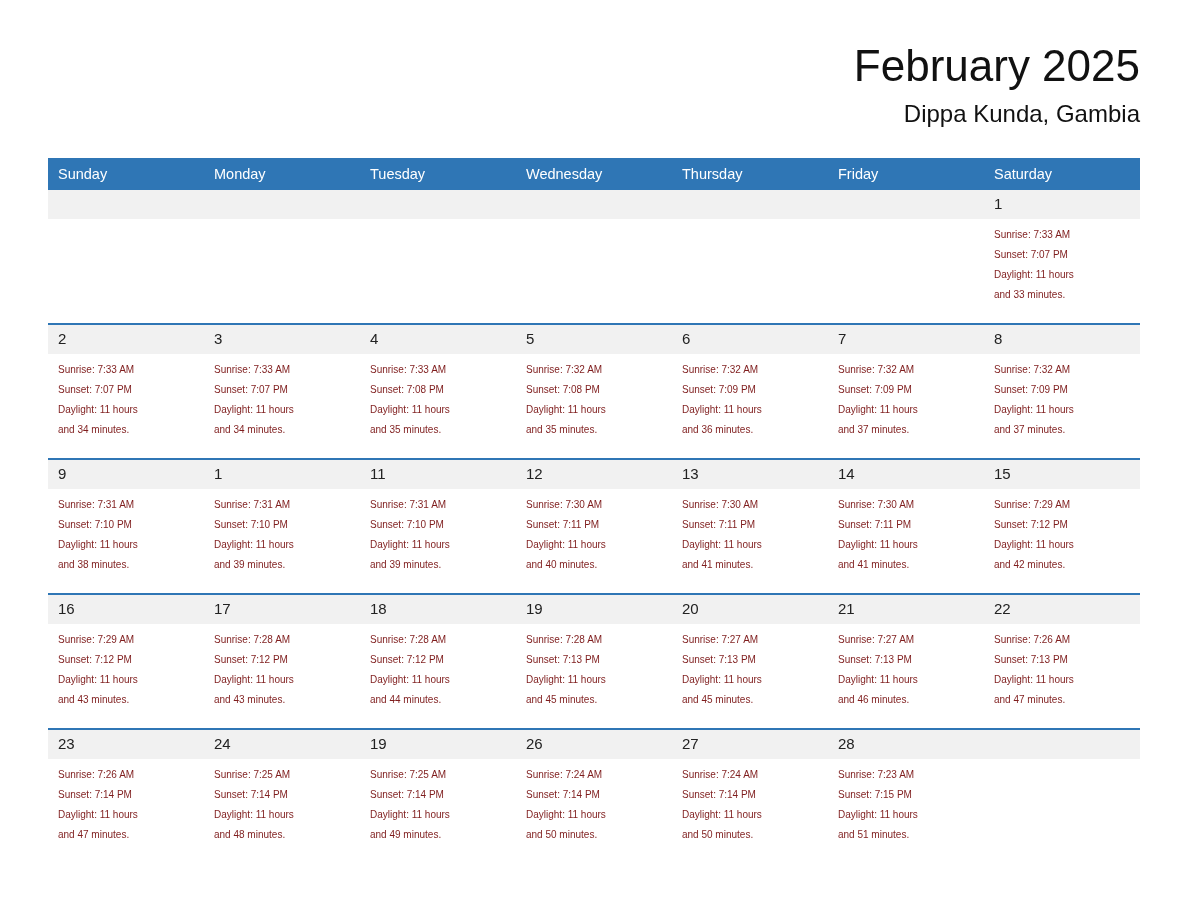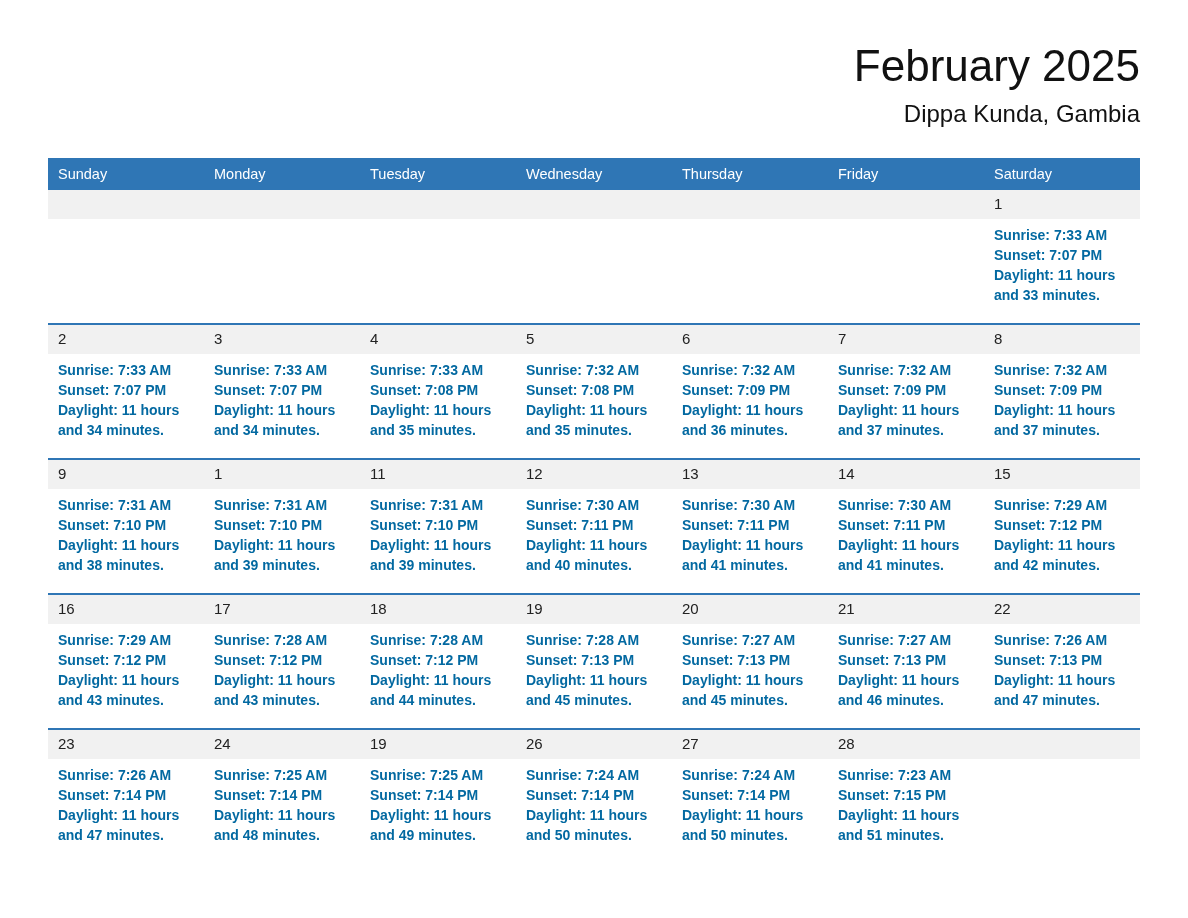--- a/index.html
+++ b/index.html
@@ -123,24 +123,23 @@
     line-height: 18px;
     color: #222222;
     padding: 5px 0 6px 10px;
     height: 18px;
   }
   .daynum.empty {
     color: transparent;
   }
   .details {
     padding: 6px 10px 0 10px;
-    font-size: 14px;
+    font-size: 10px;
     line-height: 20px;
-    color: #0369a1;
-    font-weight: bold;
+    color: #7f1d1d;
   }
   .details div { white-space: nowrap; }
 </style>
 </head>
 <body>
 
 <div class="page">
 
   <div class="header">
 

